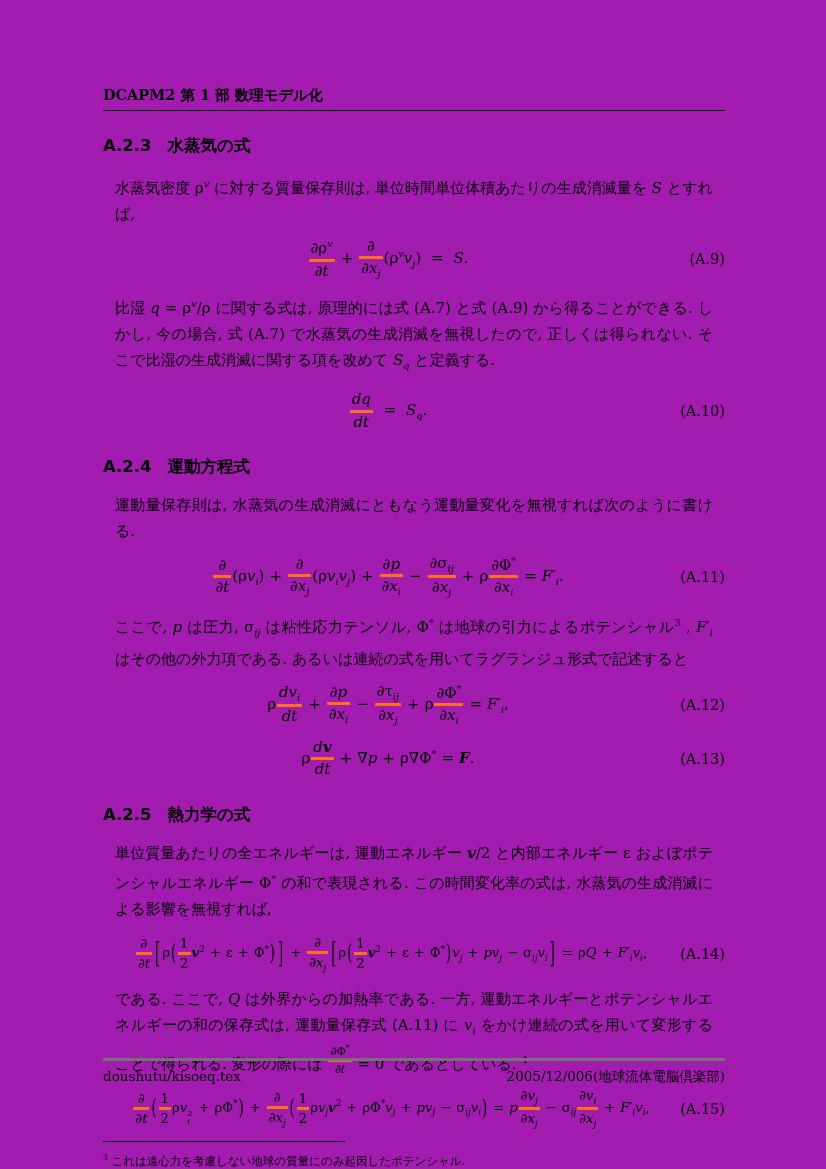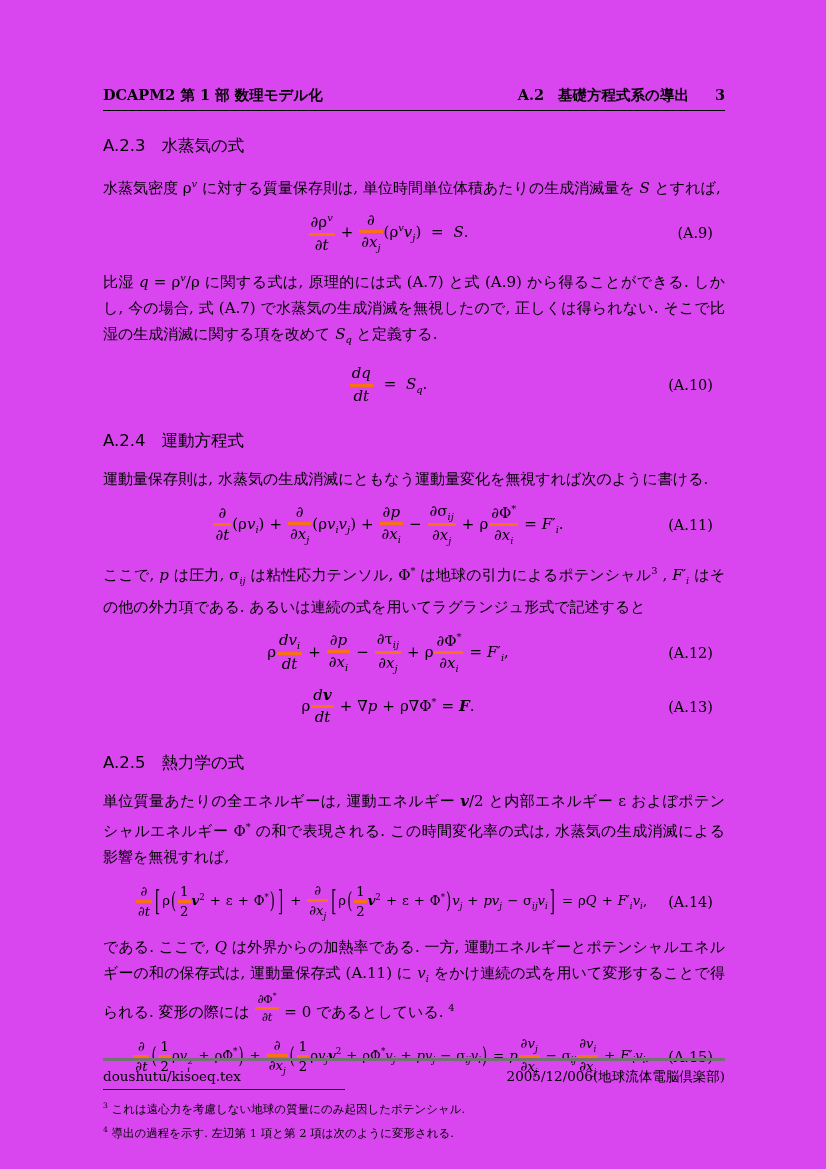--- a/index.html
+++ b/index.html
@@ -1,37 +1,37 @@
 <!DOCTYPE html>
 <html><head>
 <meta charset="utf-8">
 <style>
   html,body{margin:0;padding:0;background:#e8e8e8;}
-  .page{position:relative;width:826px;height:1169px;margin:0 auto;background:#d946ef;
+  .page{position:relative;width:826px;height:1169px;margin:0 auto;background:#a21caf;
         color:#000;font-family:"DejaVu Serif",serif;font-size:15px;overflow:hidden;}
   .content{position:absolute;left:103px;top:86px;width:622px;}
 
   
   .doc-header{display:flex;justify-content:space-between;align-items:baseline;
               border-bottom:1.4px solid #000;padding-bottom:5px;font-weight:bold;font-size:14.5px;}
   .hgap{margin-left:14px;}
   .hpage{margin-left:26px;}
 
   
-  .sec{font-family:"DejaVu Sans",sans-serif;font-weight:normal;font-size:16.5px;margin:24px 0 14px;}
+  .sec{font-family:"DejaVu Sans",sans-serif;font-weight:bold;font-size:16.5px;margin:24px 0 14px;}
   .sec .st{margin-left:16px;}
 
   
-  .para{line-height:26px;text-align:justify;margin:0 0 2px;}
+  .para{line-height:26px;text-align:justify;margin:0 12px 2px;}
 
   
   .eq{position:relative;display:flex;justify-content:center;align-items:center;
       margin:11px 0;min-height:42px;padding:0 52px 0 0;}
   .eq .body{text-align:center;}
-  .eqno{position:absolute;right:12px;top:50%;transform:translateY(-50%);font-size:14.5px;}
+  .eqno{position:absolute;right:0;top:50%;transform:translateY(-50%);font-size:14.5px;}
   .eq.tight{font-size:13.2px;padding-right:46px;}
 
   
   .f{display:inline-block;vertical-align:middle;text-align:center;line-height:1.15;margin:0 1px;}
   .f .n{display:block;border-bottom:3px solid #f97316;padding:0 2px 1px;}
   .f .d{display:block;padding:1px 2px 0;}
   .ifr{font-size:11.5px;vertical-align:-0.35em;}
   .o{margin:0 5px;}
   sub,sup{font-size:0.66em;}
   .ss{display:inline-flex;flex-direction:column;align-items:flex-start;
@@ -49,23 +49,20 @@
               padding-top:7px;display:flex;justify-content:space-between;font-size:13.5px;}
 </style>
 </head>
 <body>
 
 <div class="page">
   <div class="content">
 
     <div class="doc-header">
       <span>DCAPM2 第 1 部 数理モデル化</span>
-      <span>
-        <span>A.2</span><span class="hgap">基礎方程式系の導出</span><span class="hpage">3</span>
-      </span>
     </div>
 
     <div class="sec">
       <span>A.2.3</span><span class="st">水蒸気の式</span>
     </div>
 
     <div class="para">水蒸気密度 ρ<sup><i>v</i></sup> に対する質量保存則は, 単位時間単位体積あたりの生成消滅量を <i>S</i> とすれば,</div>
 
     <div class="eq">
       <span class="body"><span class="f"><span class="n">∂ρ<sup><i>v</i></sup></span><span class="d">∂<i>t</i></span></span><span class="o">+</span><span class="f"><span class="n">∂</span><span class="d">∂<i>x</i><sub><i>j</i></sub></span></span>(ρ<sup><i>v</i></sup><i>v</i><sub><i>j</i></sub>) <span class="o">=</span> <i>S</i>.</span>

